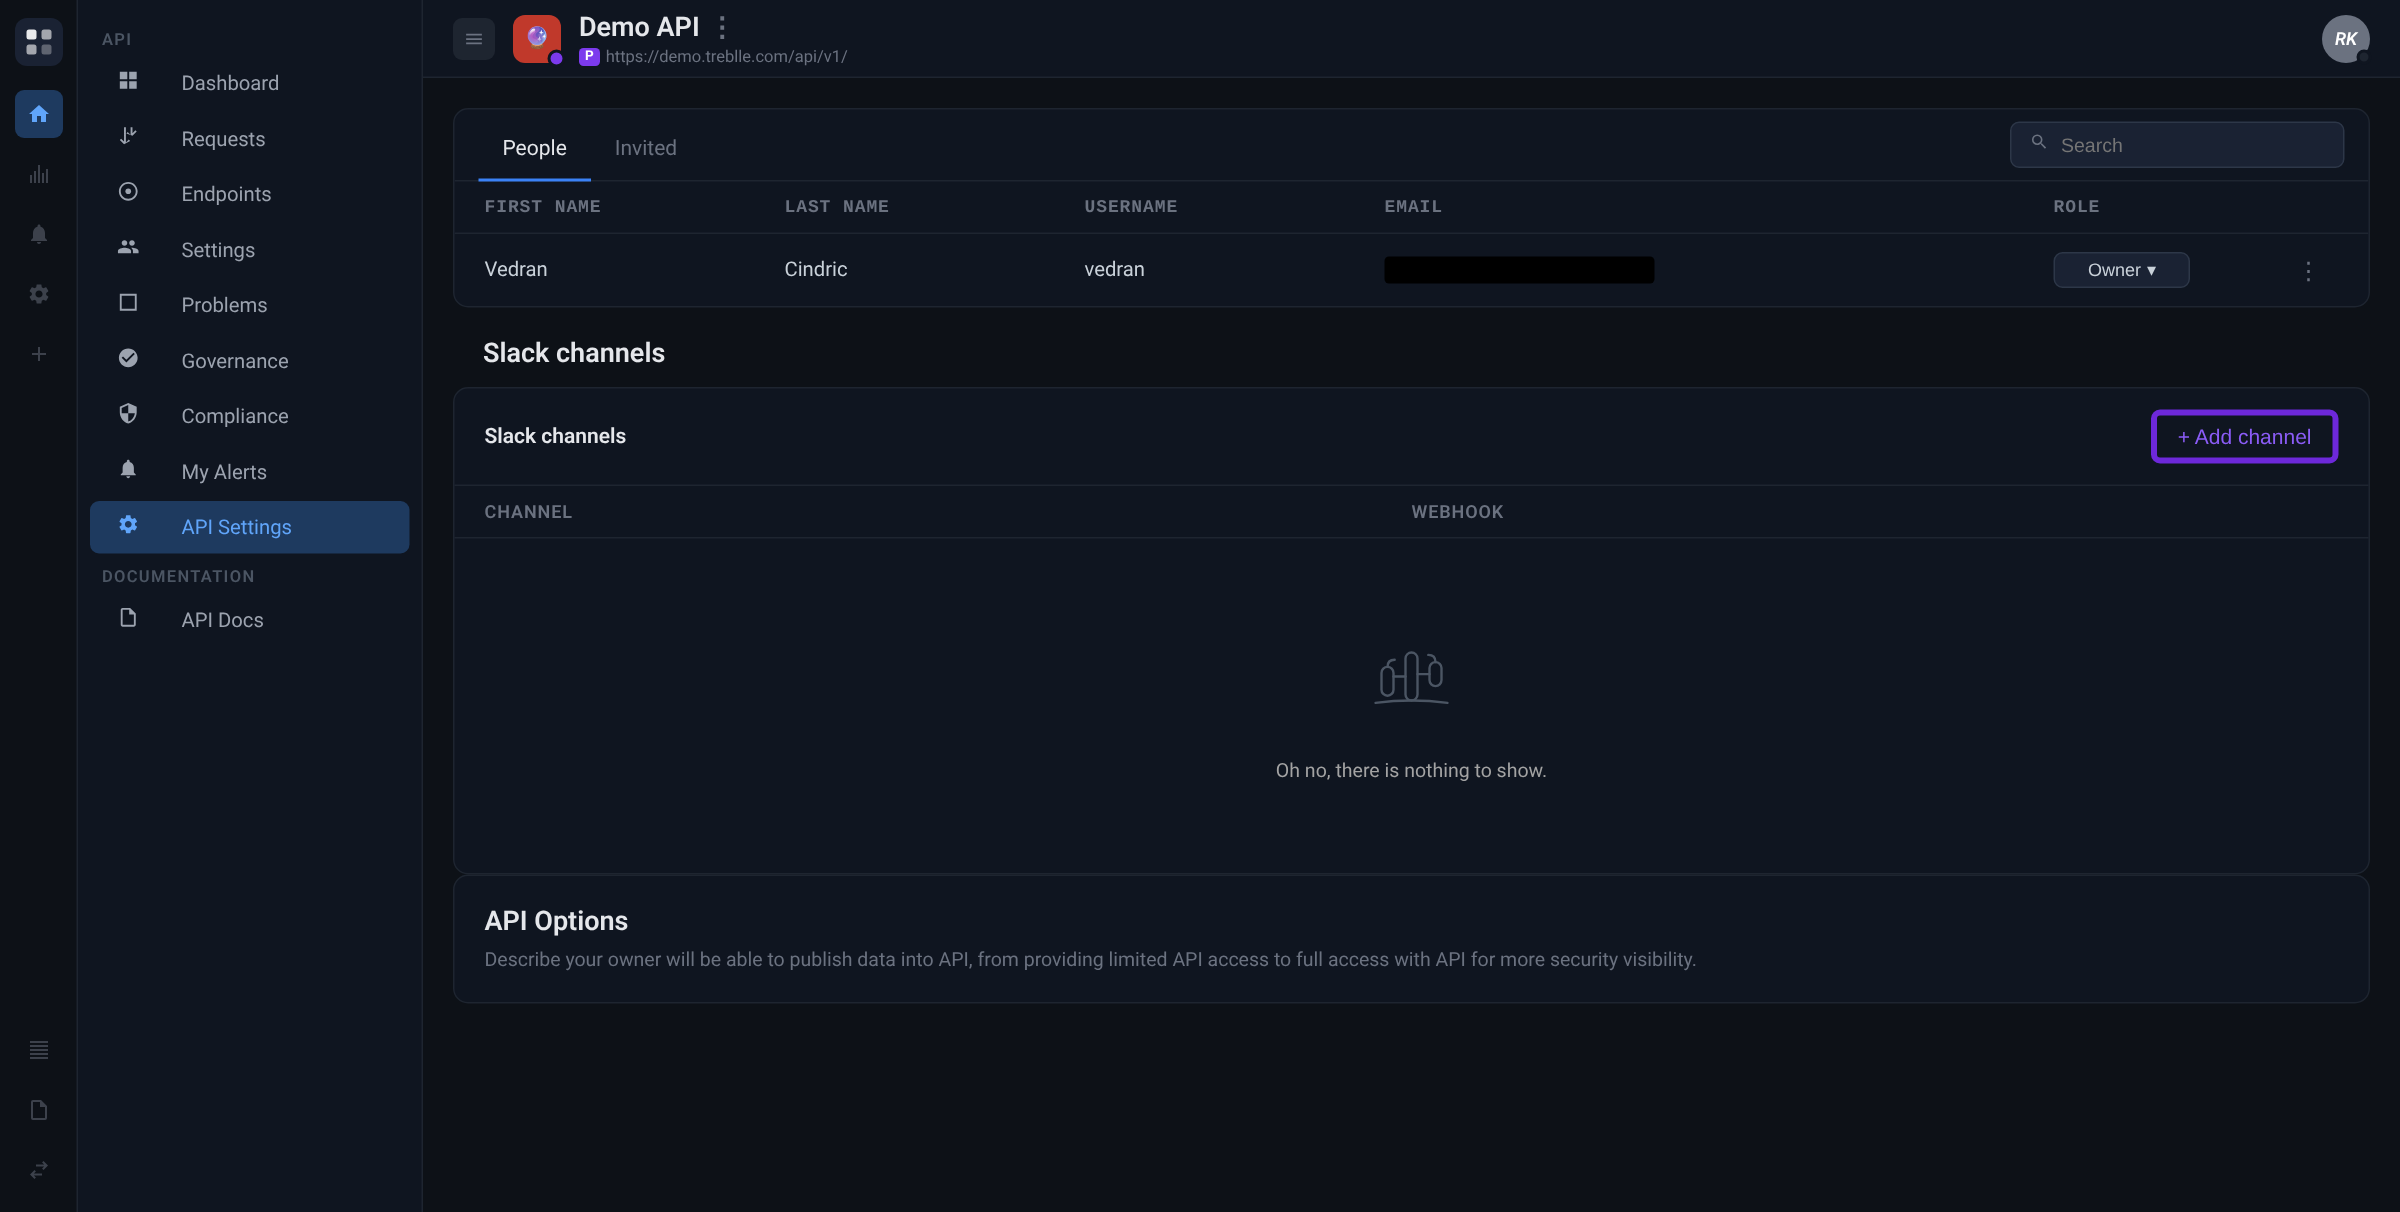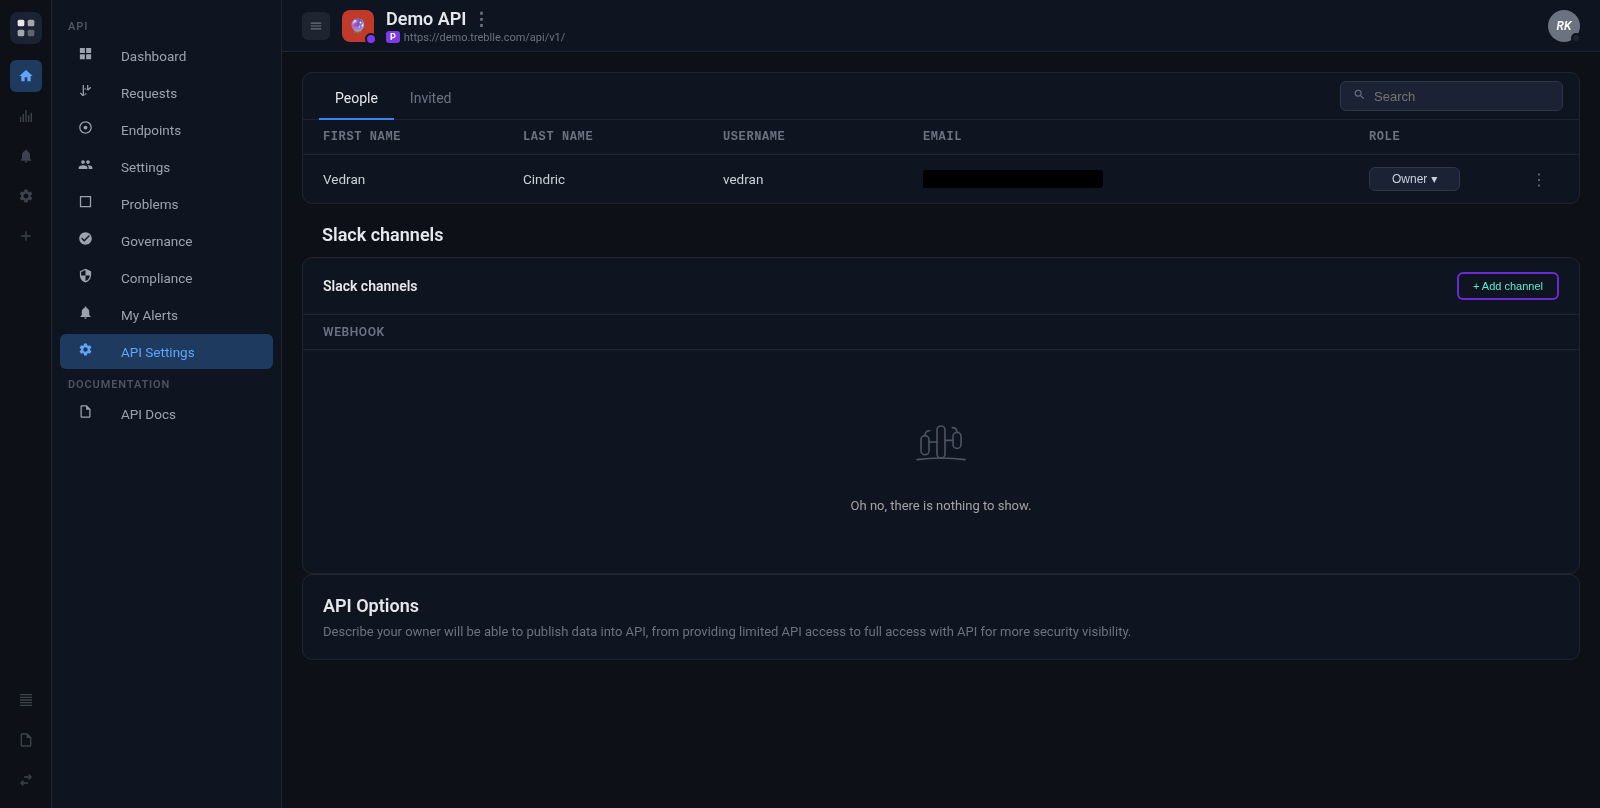--- a/index.html
+++ b/index.html
@@ -334,25 +334,25 @@
     .slack-card-title {
       font-size: 14px;
       font-weight: 600;
       color: #e5e7eb;
     }
     .add-channel-btn {
       display: flex;
       align-items: center;
       gap: 6px;
       background: transparent;
-      border: 2px solid #6d28d9;
+      border: 4px solid #6d28d9;
       border-radius: 6px;
       padding: 6px 14px;
-      color: #5eead4;
-      font-size: 11px;
+      color: #8b5cf6;
+      font-size: 14px;
       cursor: pointer;
     }
     .slack-table-header {
       display: grid;
       grid-template-columns: 1fr 1fr;
       padding: 10px 20px;
       border-bottom: 1px solid #1e2530;
       color: #6b7280;
       font-size: 12px;
       font-weight: 600;
@@ -627,20 +627,21 @@
     </div>
 
     <div>
       <div class="section-title">Slack channels</div>
       <div class="slack-card">
         <div class="slack-card-header">
           <div class="slack-card-title">Slack channels</div>
           <button class="add-channel-btn">+ Add channel</button>
         </div>
         <div class="slack-table-header">
+          <div>Channel</div>
           <div>Webhook</div>
         </div>
         <div class="slack-empty">
           <div class="slack-empty-icon">
             <svg width="64" height="64" viewBox="0 0 80 60" fill="none" stroke="#4b5563" stroke-width="2">
 
               <rect x="35" y="10" width="10" height="40" rx="5"></rect>
               <rect x="15" y="22" width="10" height="24" rx="5"></rect>
               <rect x="55" y="18" width="10" height="20" rx="5"></rect>
               <path d="M25 30 Q30 30 35 30" stroke-linecap="round"></path>

